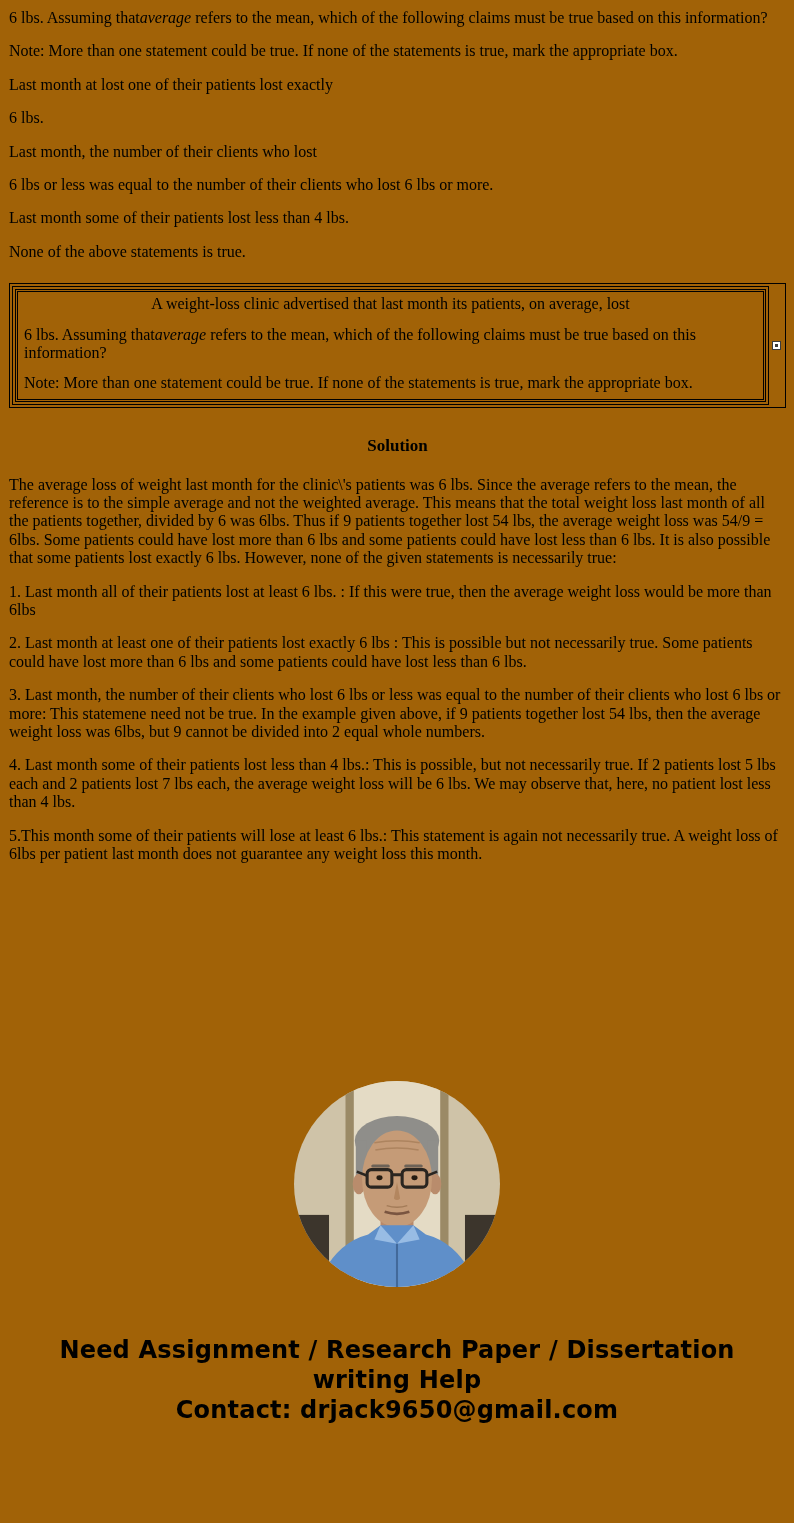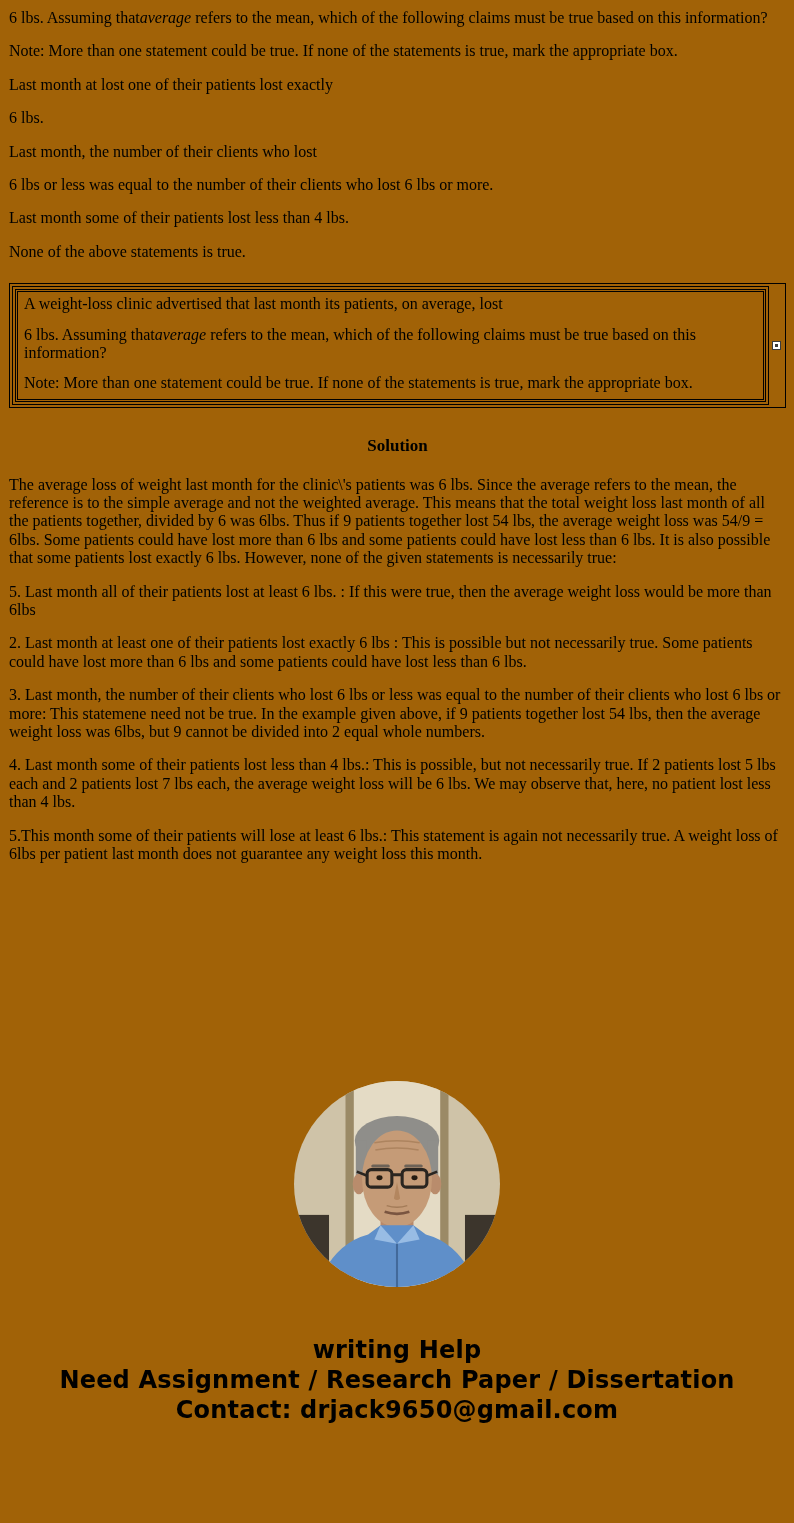--- a/index.html
+++ b/index.html
@@ -23,21 +23,21 @@
     margin: 22px 0 10px 0;
     border: 1px solid #000;
     padding: 2px;
     display: flex;
     align-items: stretch;
   }
   .qbox-l2 { flex: 1 1 auto; border: 1px solid #000; padding: 2px; }
   .qbox-l3 { border: 1px solid #000; padding: 1px; height: 100%; }
   .qbox-inner { border: 1px solid #000; padding: 1px 6px 3px 6px; height: 100%; }
   .qbox-inner p { margin: 12px 0; line-height: 1.15; }
-  .qbox-inner p.qb-first { margin-top: 2px; }
+  .qbox-inner p.qb-first { margin-top: 2px; text-align: center; }
   .qbox-inner p.qb-last { margin-bottom: 3px; }
   .qbox-side {
     flex: 0 0 14px;
     display: flex;
     align-items: center;
     justify-content: center;
   }
   .embed-icon {
     width: 9px; height: 9px;
     border: 1px solid #3c3c3c;
@@ -104,21 +104,21 @@
       </div>
       <div class="qbox-side">
         <div class="embed-icon"></div>
       </div>
     </div>
 
     <div class="solution-heading">Solution</div>
 
     <p>The average loss of weight last month for the clinic\'s patients was 6 lbs. Since the average refers to the mean, the reference is to the simple average and not the weighted average. This means that the total weight loss last month of all the patients together, divided by 6 was 6lbs. Thus if 9 patients together lost 54 lbs, the average weight loss was 54/9 = 6lbs. Some patients could have lost more than 6 lbs and some patients could have lost less than 6 lbs. It is also possible that some patients lost exactly 6 lbs. However, none of the given statements is necessarily true:</p>
 
-    <p>5. Last month all of their patients lost at least 6 lbs. : If this were true, then the average weight loss would be more than 6lbs</p>
+    <p>1. Last month all of their patients lost at least 6 lbs. : If this were true, then the average weight loss would be more than 6lbs</p>
     <p>2. Last month at least one of their patients lost exactly 6 lbs : This is possible but not necessarily true. Some patients could have lost more than 6 lbs and some patients could have lost less than 6 lbs.</p>
     <p>3. Last month, the number of their clients who lost 6 lbs or less was equal to the number of their clients who lost 6 lbs or more: This statemene need not be true. In the example given above, if 9 patients together lost 54 lbs, then the average weight loss was 6lbs, but 9 cannot be divided into 2 equal whole numbers.</p>
     <p>4. Last month some of their patients lost less than 4 lbs.: This is possible, but not necessarily true. If 2 patients lost 5 lbs each and 2 patients lost 7 lbs each, the average weight loss will be 6 lbs. We may observe that, here, no patient lost less than 4 lbs.</p>
     <p>5.This month some of their patients will lose at least 6 lbs.: This statement is again not necessarily true. A weight loss of 6lbs per patient last month does not guarantee any weight loss this month.</p>
 
   </div>
 
   <div class="avatar-wrap">
     <div class="avatar">
       <svg viewBox="0 0 200 200" xmlns="http://www.w3.org/2000/svg">
@@ -163,17 +163,17 @@
 
         <path d="M22,200 Q38,158 72,149 L84,140 L116,140 L128,149 Q162,158 178,200 Z" fill="#5f8fc9"></path>
         <path d="M84,140 L100,158 L78,154 Z" fill="#98bce4"></path>
         <path d="M116,140 L100,158 L122,154 Z" fill="#98bce4"></path>
         <line x1="100" y1="158" x2="100" y2="200" stroke="#42699a" stroke-width="2"></line>
       </svg>
     </div>
   </div>
 
   <div class="footer">
+    <div>Need Assignment / Research Paper / Dissertation</div>
     <div>writing Help</div>
-    <div>Need Assignment / Research Paper / Dissertation</div>
     <div>Contact: drjack9650@gmail.com</div>
   </div>
 </div>
 
 </body></html>

